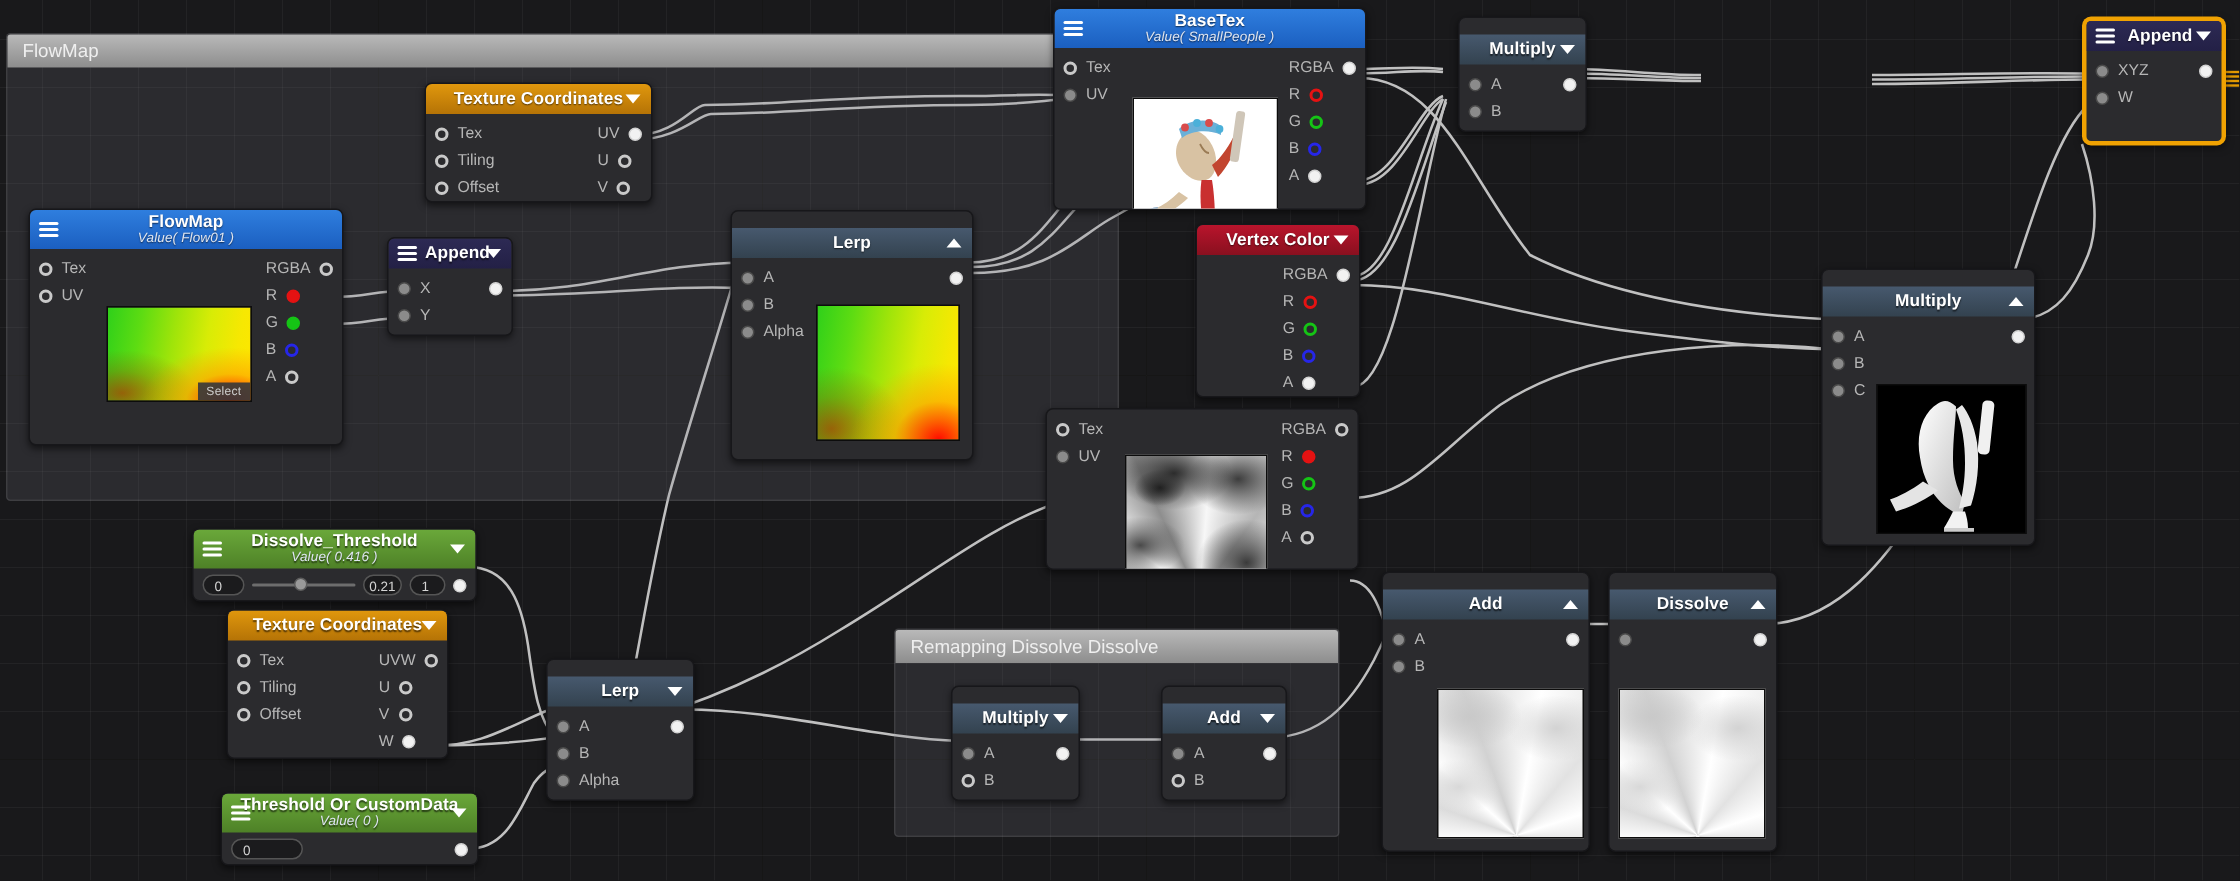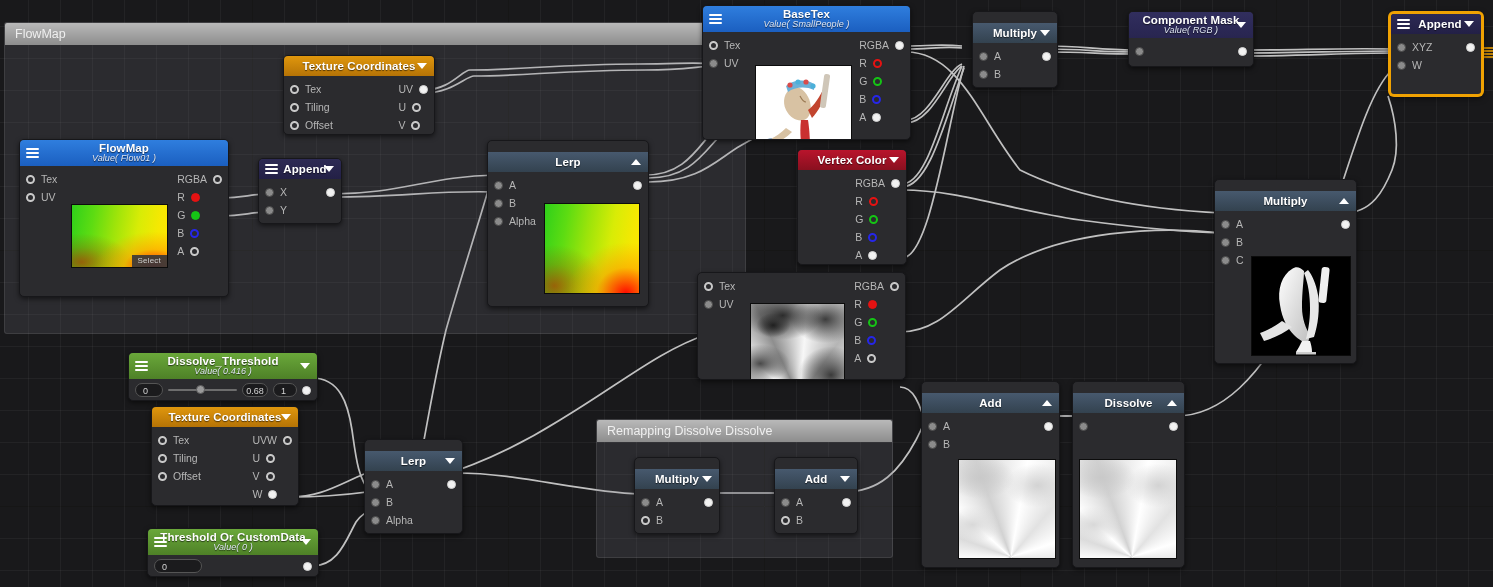--- a/index.html
+++ b/index.html
@@ -563,40 +563,20 @@
           </div>
       </div>
       <div class="pins-right">
         <div class="row">
             <span class="pin-out white"></span>
           </div>
       </div>
     </div>
   </div>
 
-  <div class="node" style="left:1128px; top:11px; width:126px;">
-    <div class="node-head two h-indigo">
-      <span>Component Mask</span>
-      <span class="node-sub">Value( RGB )</span>
-      <span class="caret down"></span>
-    </div>
-    <div class="node-body" style="height:28px;">
-      <div class="pins-left">
-        <div class="row">
-            <span class="pin-in"></span>
-            <span class="lbl in"></span>
-          </div>
-      </div>
-      <div class="pins-right">
-        <div class="row">
-            <span class="pin-out white"></span>
-          </div>
-      </div>
-    </div>
-  </div>
 
   <div class="node selected" style="left:1389px; top:12px; width:94px;">
     <div class="node-head h-purple">
       <span class="burger">
           <i></i>
           <i></i>
           <i></i>
         </span>
       <span style="margin-left:8px;">Append</span>
       <span class="caret down"></span>
@@ -675,21 +655,21 @@
       <span>Dissolve_Threshold</span>
       <span class="node-sub">Value( 0.416 )</span>
       <span class="caret down"></span>
     </div>
     <div class="valrow">
       <span class="numbox" style="width:28px;">0</span>
       <span class="slider">
         <span class="track"></span>
         <span class="knob" style="left:41%;"></span>
       </span>
-      <span class="numbox" style="width:26px; text-align:center; padding-left:0;">0.68</span>
+      <span class="numbox" style="width:26px; text-align:center; padding-left:0;">0.21</span>
       <span class="numbox" style="width:24px;">1</span>
       <span class="pin-out white"></span>
     </div>
   </div>
 
   <div class="node" style="left:151px; top:406px; width:148px;">
     <div class="node-head h-orange">
       <span>Texture Coordinates</span>
       <span class="caret down"></span>
     </div>

